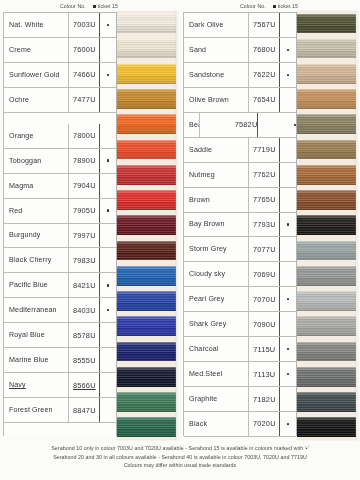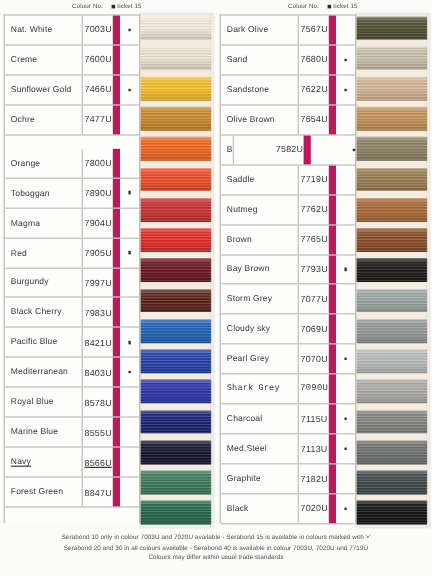--- a/index.html
+++ b/index.html
@@ -82,21 +82,21 @@
     padding-left: 5px;
     font-size: 7.1px;
     color: #35353a;
     letter-spacing: 0.15px;
     white-space: nowrap;
     overflow: hidden;
   }
   .cell-code {
     width: 31px;
     box-sizing: border-box;
-    border-right: 6px solid #be185d;
+    border-right: 1px solid #be185d;
     display: flex;
     align-items: center;
     justify-content: center;
     font-size: 7.4px;
     color: #35353a;
     letter-spacing: 0.2px;
   }
   .cell-tick {
     width: 16px;
     box-sizing: border-box;
@@ -410,21 +410,21 @@
           <div class="cell-code">7069U</div>
           <div class="cell-tick"></div>
         </div>
         <div class="row" style="height: 24.9412px;">
           <div class="cell-name">Pearl Grey</div>
           <div class="cell-code">7070U</div>
           <div class="cell-tick">
             <span class="tick-dot"></span>
           </div>
         </div>
-        <div class="row" style="height: 24.9412px; font-family: Liberation Mono, monospace;">
+        <div class="row" style="height: 24.9412px;">
           <div class="cell-name">Shark Grey</div>
           <div class="cell-code">7090U</div>
           <div class="cell-tick"></div>
         </div>
         <div class="row" style="height: 24.9412px;">
           <div class="cell-name">Charcoal</div>
           <div class="cell-code">7115U</div>
           <div class="cell-tick">
             <span class="tick-dot"></span>
           </div>

